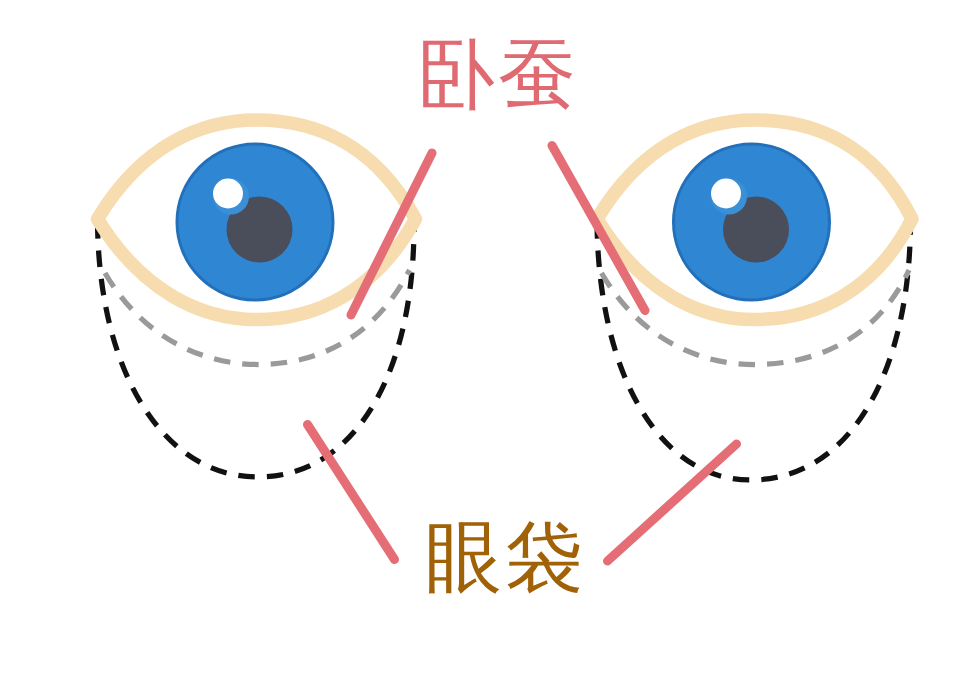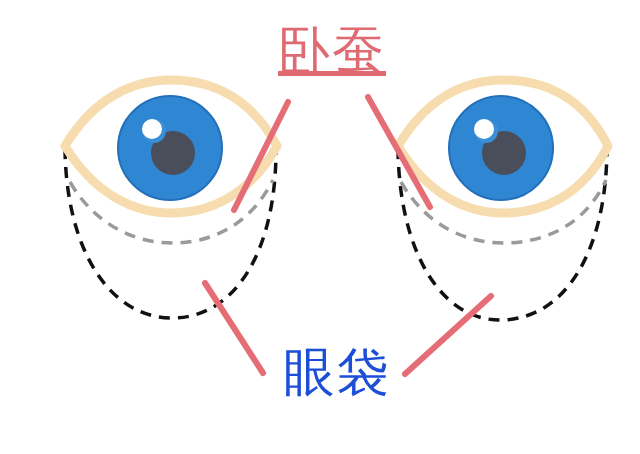--- a/index.html
+++ b/index.html
@@ -48,14 +48,14 @@
   </g>
 
   <g stroke="#e56e76" stroke-width="6" stroke-linecap="round" fill="none">
     <line x1="288" y1="102" x2="234" y2="210"></line>
     <line x1="368" y1="97" x2="430" y2="207"></line>
     <line x1="205" y1="283" x2="263" y2="373"></line>
     <line x1="491" y1="296" x2="405" y2="374"></line>
   </g>
 </svg>
 
-<div id="label-top" class="label" style="color:#e06a72;text-decoration:underline;">卧蚕</div>
-<div id="label-bottom" class="label" style="color:#1d4ed8;">眼袋</div>
+<div id="label-top" class="label" style="color:#e06a72;">卧蚕</div>
+<div id="label-bottom" class="label" style="color:#a16207;">眼袋</div>
 
 </body></html>

